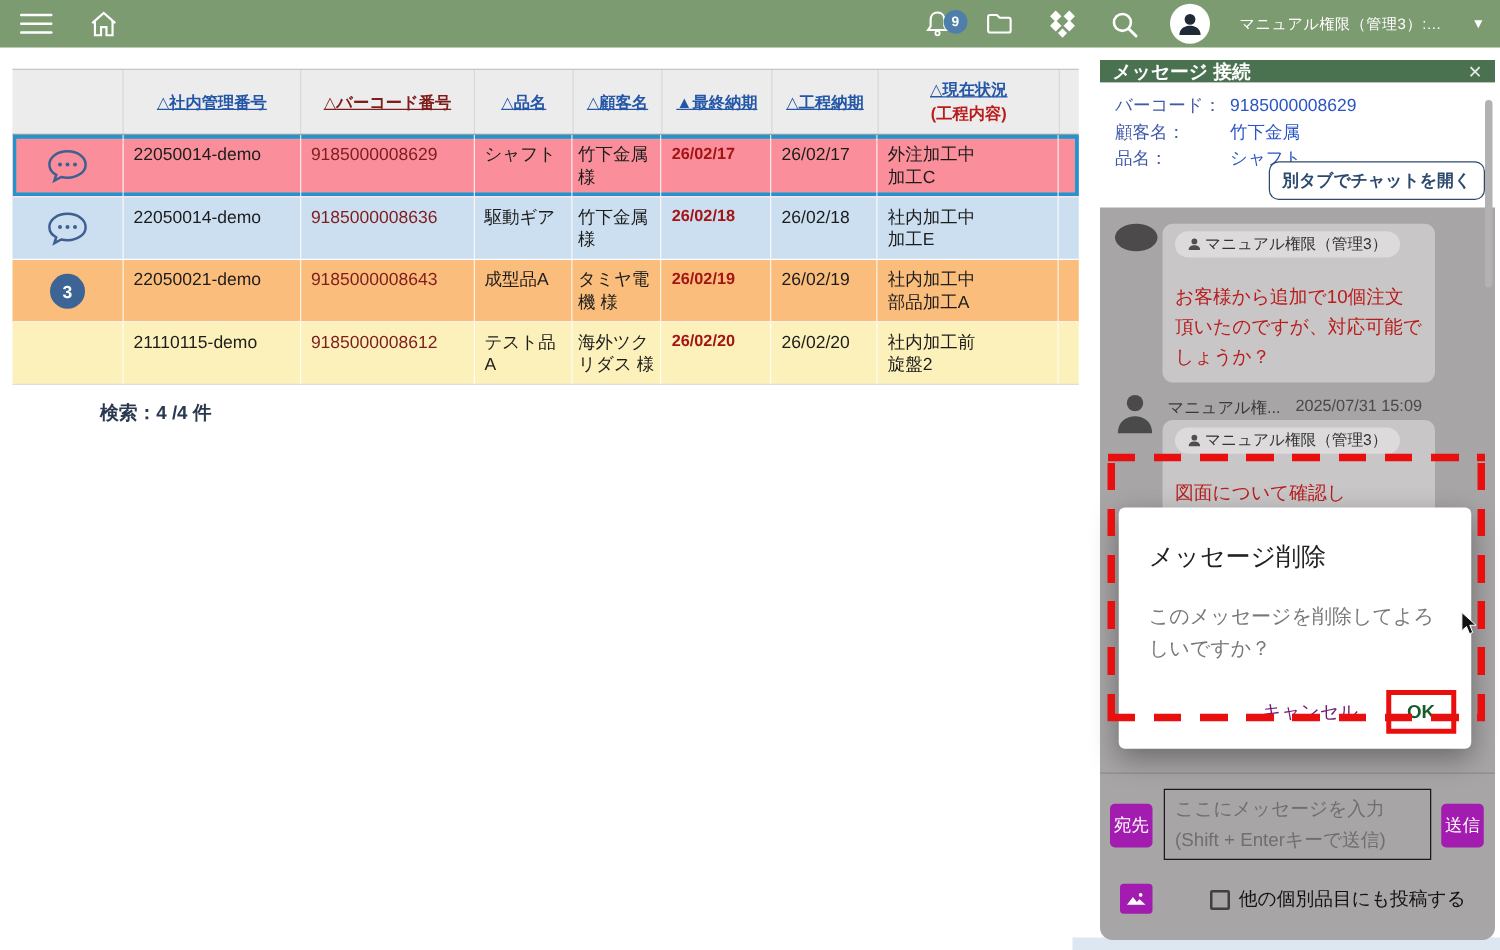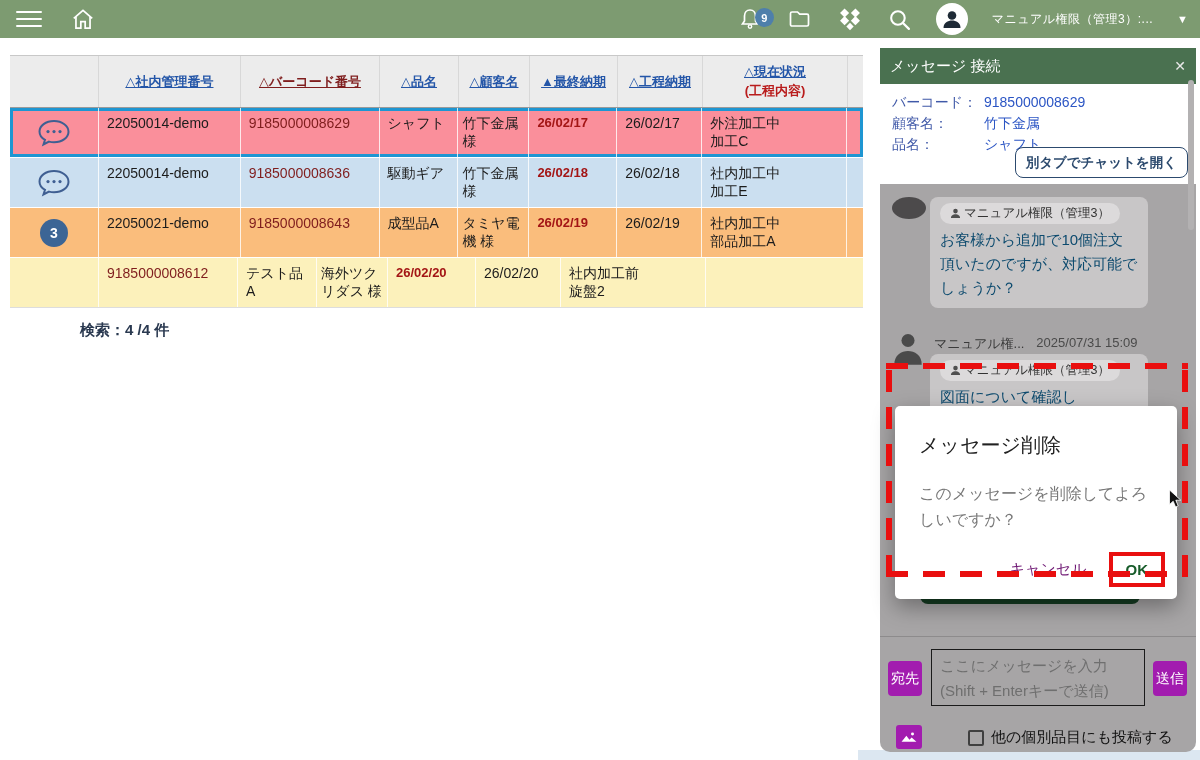--- a/index.html
+++ b/index.html
@@ -45,36 +45,36 @@
   .c-stat { width:145px; white-space:pre-line; }
   .c-x    { width:15px; border-right:none; }
   .badge3 { width:28px; height:28px; border-radius:50%; background:#3c6595; color:#fff;
             font-size:14px; font-weight:bold; display:flex; align-items:center; justify-content:center; }
   #search-summary { position:absolute; left:80px; top:321px; font-size:15px; font-weight:bold; color:#2a3950; }
 
   
   #bottom-strip { position:absolute; left:858px; top:750px; width:342px; height:10px; background:#dce7f1; z-index:1; }
   #panel { position:absolute; left:880px; top:48px; width:316px; height:704px; background:#a7a5a6;
            border-radius:0 0 10px 10px; overflow:hidden; z-index:5; }
-  .panel-header { height:36px; background:#4a7150; color:#fff; display:flex; align-items:center;
-                  justify-content:space-between; padding:0 10px; font-size:15px; }
+  .panel-header { height:18px; background:#4a7150; color:#fff; display:flex; align-items:center;
+                  justify-content:space-between; padding:0 10px; font-size:15px;font-weight:bold; }
   .panel-close { cursor:pointer; font-size:14px; color:#e9e9e9; }
   .panel-info { position:relative; background:#fff; height:100px; padding:8px 12px; font-size:14px; line-height:21px; }
   .info-label { display:inline-block; width:92px; color:#4059a8; }
   .info-value { color:#2b55c4; }
   .open-chat { position:absolute; right:8px; bottom:6px; border:1.5px solid #2c4a6e; border-radius:8px;
                background:#fff; color:#2c4a6e; font-weight:bold; font-size:13.5px; padding:4px 10px; cursor:pointer; }
   .panel-scrollbar { position:absolute; right:2px; top:32px; width:6px; height:150px; background:#b3b1b2; border-radius:3px; z-index:8; }
 
   .chat-area { position:relative; height:452px; overflow:hidden; }
   .m1-avatar { position:absolute; left:12px; top:13px; width:34px; height:22px; border-radius:50%; background:#4c4a4b; }
   .bubble { position:absolute; background:#c8c6c7; border-radius:8px; padding:6px 10px 8px; }
   .bubble-badge { display:inline-flex; align-items:center; gap:3px; background:#dcdadb; border-radius:12px;
                   padding:2px 10px; font-size:12.5px; color:#333; }
-  .bubble-text { margin-top:4px; font-size:15px; color:#0c4a6e; line-height:24px; }
+  .bubble-text { margin-top:20px; font-size:15px; color:#b91c1c; line-height:24px; }
   .m2-avatar { position:absolute; left:12px; top:148px; }
   .m2-meta { position:absolute; left:54px; top:151px; font-size:13px; color:#3a3a3a; display:flex; gap:12px; }
   .m2-time { color:#4a4a4a; }
   .bubble-own { position:absolute; left:40px; top:358px; width:220px; height:62px; background:#153c22; border-radius:8px; }
   .bubble-own .bubble-text { position:absolute; left:12px; top:24px; color:#ececec; margin:0; }
 
   .composer { position:relative; height:124px; border-top:1px solid #8d8b8c; }
   .btn-green { position:absolute; background:#a21caf; color:#fff; border-radius:4px; font-size:14px;
                display:flex; align-items:center; justify-content:center; cursor:pointer; }
   .to-btn   { left:8px;  top:24px; width:34px; height:35px; }
@@ -233,20 +233,21 @@
       <div class="td c-cust">タミヤ電機 様</div>
       <div class="td c-due1">26/02/19</div>
       <div class="td c-due2">26/02/19</div>
       <div class="td c-stat">社内加工中
 部品加工A</div>
       <div class="td c-x"></div>
     </div>
 
     <div class="trow r4">
       <div class="td c-icon"></div>
+      <div class="td c-no">21110115-demo</div>
       <div class="td c-bar">9185000008612</div>
       <div class="td c-prod">テスト品A</div>
       <div class="td c-cust">海外ツクリダス 様</div>
       <div class="td c-due1">26/02/20</div>
       <div class="td c-due2">26/02/20</div>
       <div class="td c-stat">社内加工前
 旋盤2</div>
       <div class="td c-x"></div>
     </div>
   </div>

